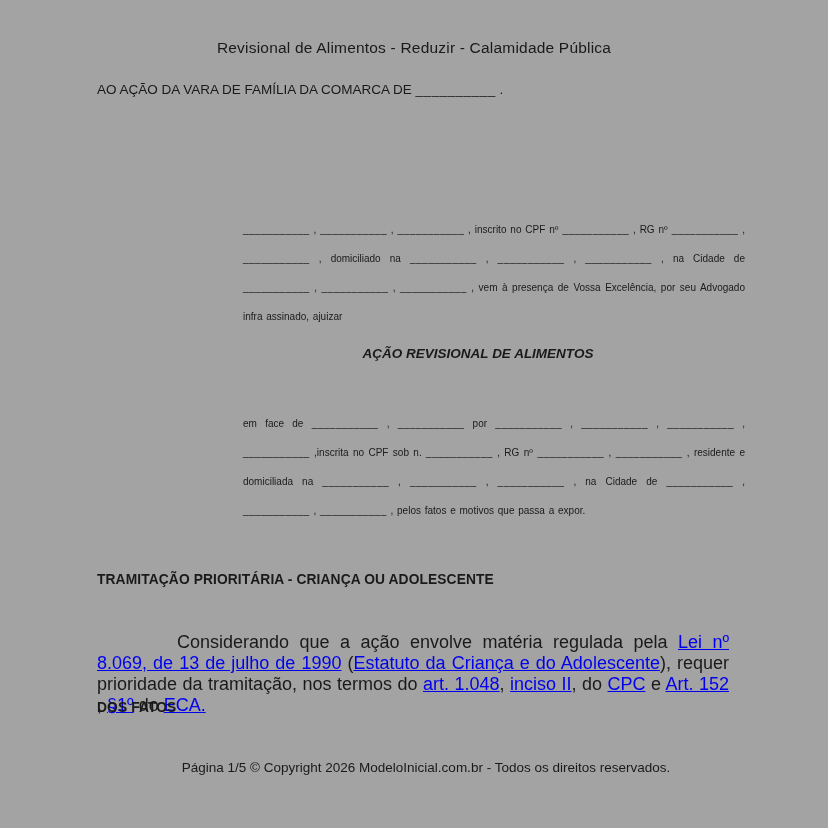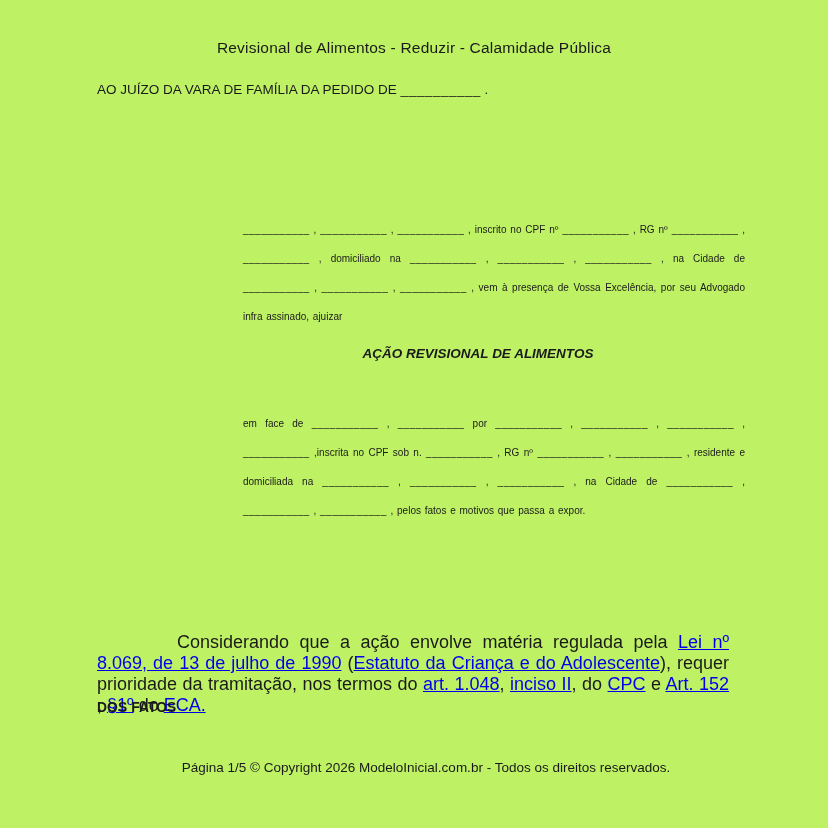--- a/index.html
+++ b/index.html
@@ -11,21 +11,21 @@
     width: 828px;
     height: 828px;
     font-family: "Liberation Sans", sans-serif;
     color: #1a1a1a;
     position: relative;
     overflow: hidden;
   }
   .page {
     position: absolute;
     inset: 0;
-    background: #bef264;
+    background: #a3a3a3;
   }
   .doc-title {
     position: absolute;
     top: 39px;
     left: 0;
     right: 0;
     text-align: center;
     font-size: 15.5px;
     font-weight: 400;
     letter-spacing: 0.2px;
@@ -99,30 +99,31 @@
     letter-spacing: 0.5px;
   }
 </style>
 </head>
 <body>
 
 <div class="page">
 
   <div class="doc-title">Revisional de Alimentos - Reduzir - Calamidade Pública</div>
 
-  <div class="addressee"><span class="run">AO JUÍZO DA VARA DE FAMÍLIA DA PEDIDO DE  </span><span class="blank">__________</span><span class="run"> .</span></div>
+  <div class="addressee"><span class="run">AO AÇÃO DA VARA DE FAMÍLIA DA COMARCA DE  </span><span class="blank">__________</span><span class="run"> .</span></div>
 
   <p class="para-indent para-plaintiff"><span class="blank">___________</span><span class="run"> , </span><span class="blank">___________</span><span class="run"> , </span><span class="blank">___________</span><span class="run"> , inscrito no CPF nº </span><span class="blank">___________</span><span class="run"> , RG nº </span><span class="blank">___________</span><span class="run"> , </span><span class="blank">___________</span><span class="run"> , domiciliado na </span><span class="blank">___________</span><span class="run"> , </span><span class="blank">___________</span><span class="run"> , </span><span class="blank">___________</span><span class="run"> , na Cidade de </span><span class="blank">___________</span><span class="run"> , </span><span class="blank">___________</span><span class="run"> , </span><span class="blank">___________</span><span class="run"> , vem à presença de Vossa Excelência, por seu Advogado infra assinado, ajuizar</span></p>
 
   <div class="action-heading">
     <div>AÇÃO REVISIONAL DE ALIMENTOS</div>
   </div>
 
   <p class="para-indent para-defendant"><span class="run">em face de </span><span class="blank">___________</span><span class="run"> , </span><span class="blank">___________</span><span class="run"> por </span><span class="blank">___________</span><span class="run"> , </span><span class="blank">___________</span><span class="run"> , </span><span class="blank">___________</span><span class="run"> , </span><span class="blank">___________</span><span class="run"> ,inscrita no CPF sob n. </span><span class="blank">___________</span><span class="run"> , RG nº </span><span class="blank">___________</span><span class="run"> , </span><span class="blank">___________</span><span class="run"> , residente e domiciliada na </span><span class="blank">___________</span><span class="run"> , </span><span class="blank">___________</span><span class="run"> , </span><span class="blank">___________</span><span class="run"> , na Cidade de </span><span class="blank">___________</span><span class="run"> , </span><span class="blank">___________</span><span class="run"> , </span><span class="blank">___________</span><span class="run"> , pelos fatos e motivos que passa a expor.</span></p>
 
+  <div class="section-heading heading-priority">TRAMITAÇÃO PRIORITÁRIA - CRIANÇA OU ADOLESCENTE</div>
 
   <p class="para-priority"><span class="run">Considerando que a ação envolve matéria regulada pela </span><a class="doc-link">Lei nº 8.069, de 13 de julho de 1990</a><span class="run"> (</span><a class="doc-link">Estatuto da Criança e do Adolescente</a><span class="run">), requer prioridade da tramitação, nos termos do </span><a class="doc-link">art. 1.048</a><span class="run">, </span><a class="doc-link">inciso II</a><span class="run">, do </span><a class="doc-link">CPC</a><span class="run"> e </span><a class="doc-link">Art. 152</a><span class="run"> , </span><a class="doc-link">§1º</a><span class="run"> do </span><a class="doc-link">ECA.</a></p>
 
   <div class="section-heading heading-facts">DOS FATOS</div>
 
   <div class="page-footer">Página 1/5 © Copyright 2026 ModeloInicial.com.br - Todos os direitos reservados.</div>
 
 </div>
 
 </body></html>

